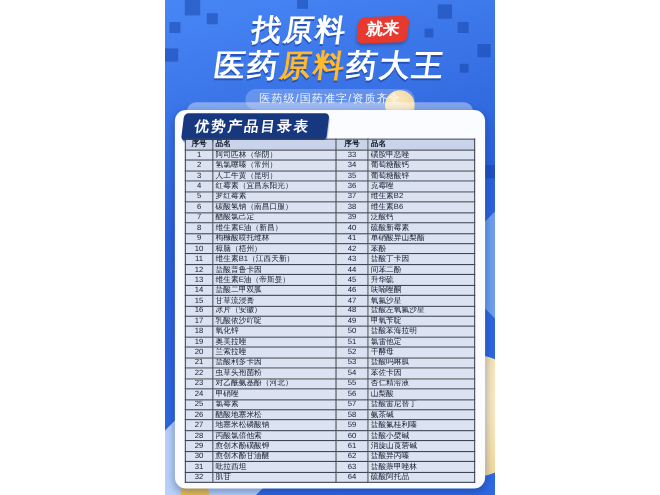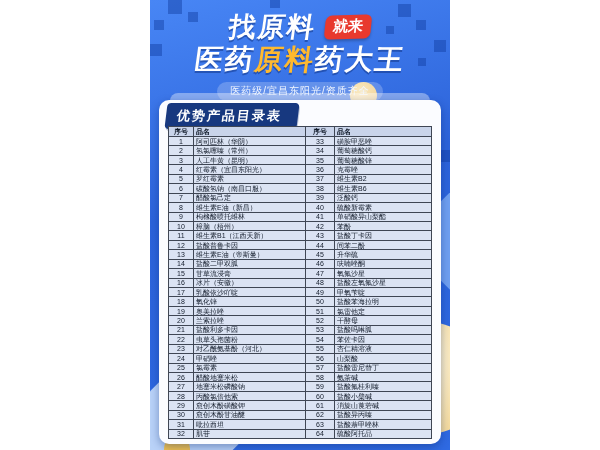--- a/index.html
+++ b/index.html
@@ -99,21 +99,21 @@
 
     <div class="headline1">
       <span class="h-big">找原料</span>
       <span class="badge">就来</span>
     </div>
     <div class="headline2">
       <span class="h-big"><span>医药</span><span class="hl-yellow">原料</span><span>药大王</span></span>
     </div>
 
     <div class="tagline-wrap">
-      <span class="tagline">医药级/宜昌东阳光/资质齐全</span>
+      <span class="tagline">医药级/国药准字/资质齐全</span>
     </div>
 
     <div class="card-behind"></div>
 
     <div class="card">
       <div class="banner">
         <span class="banner-text">优势产品目录表</span>
       </div>
       <div class="table-wrap">
         <table>

